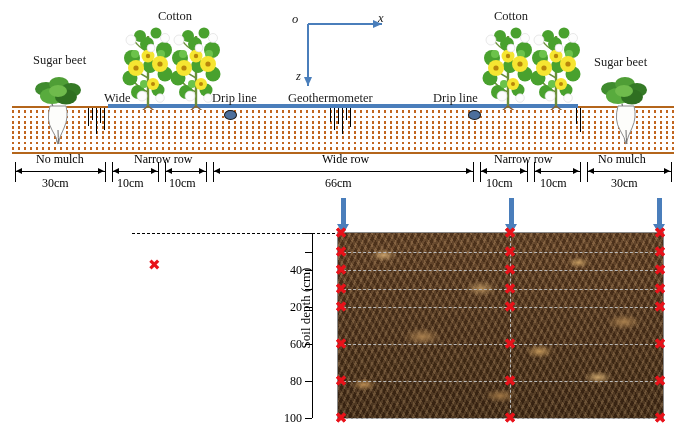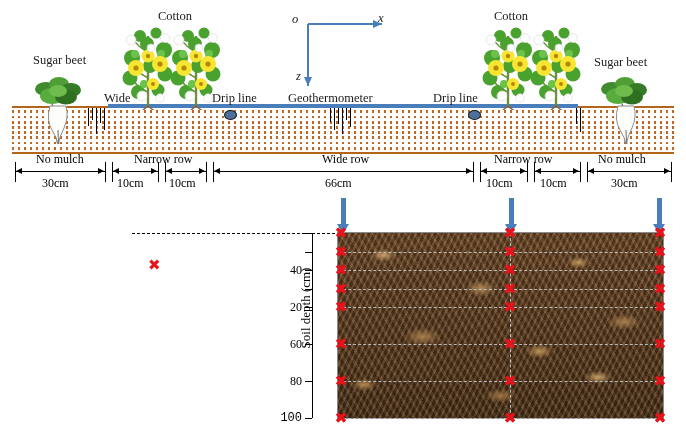--- a/index.html
+++ b/index.html
@@ -404,21 +404,21 @@
     <div class="axis-tick" style="left:305px;top:307px;width:7px;"></div>
     <div class="axis-tick" style="left:305px;top:344px;width:7px;"></div>
     <div class="axis-tick" style="left:305px;top:381px;width:7px;"></div>
     <div class="axis-tick" style="left:305px;top:418px;width:7px;"></div>
   </div>
 
   <div class="axis-num" style="left:272px;top:263px;width:30px;">40</div>
   <div class="axis-num" style="left:272px;top:300px;width:30px;">20</div>
   <div class="axis-num" style="left:272px;top:337px;width:30px;">60</div>
   <div class="axis-num" style="left:272px;top:374px;width:30px;">80</div>
-  <div class="axis-num" style="left:266px;top:411px;width:36px;font-family:Liberation Mono, monospace;">100</div>
+  <div class="axis-num" style="left:266px;top:411px;width:36px;">100</div>
 
   <div id="profile"></div>
 
   <div>
     <div class="grid-h" style="top:251.5px;"></div>
     <div class="grid-h" style="top:270px;"></div>
     <div class="grid-h" style="top:288.5px;"></div>
     <div class="grid-h" style="top:307px;"></div>
     <div class="grid-h" style="top:344px;"></div>
     <div class="grid-h" style="top:381px;"></div>

